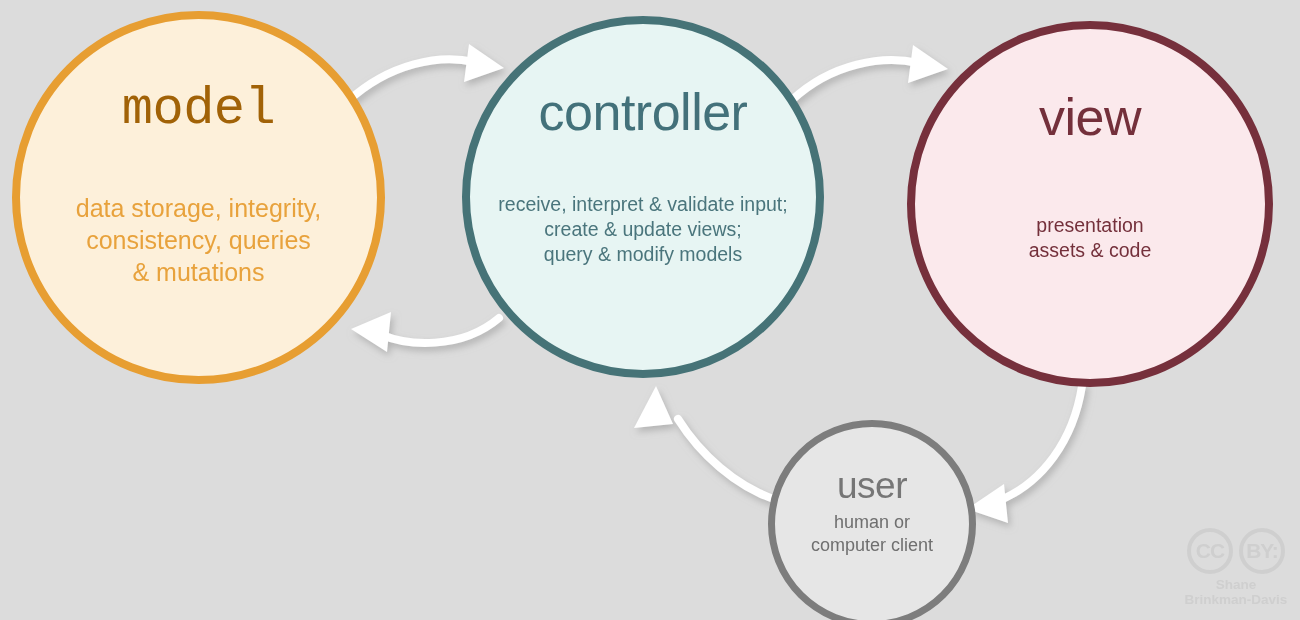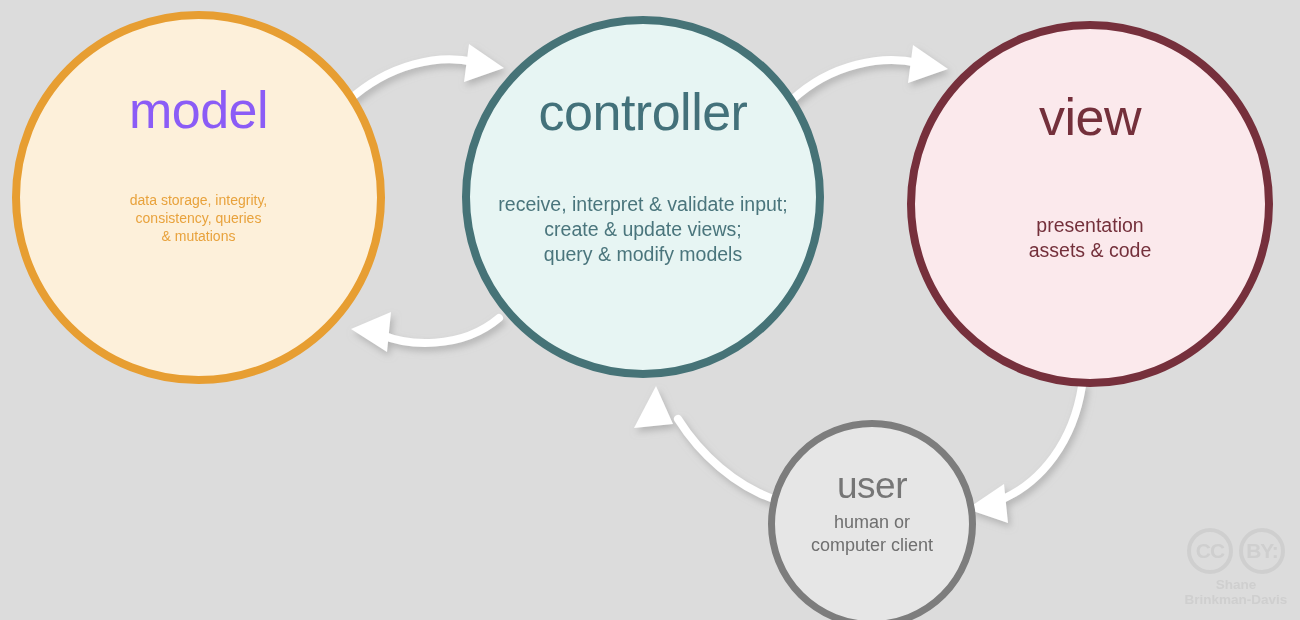--- a/index.html
+++ b/index.html
@@ -53,25 +53,26 @@
     left: 12px;
     top: 11px;
     width: 373px;
     height: 373px;
     background: #fdf0da;
     border: 8px solid #e79e32;
   }
   #node-model .node-title {
     margin-top: 65px;
     font-size: 52px;
-    color: #8b5cf6;
+    color: #a16207;
+    font-family: Liberation Mono, monospace;
   }
   #node-model .node-desc {
     margin-top: 56px;
-    font-size: 14px;
+    font-size: 25px;
     color: #e8a23c;
   }
 
   
   #node-controller {
     left: 462px;
     top: 16px;
     width: 362px;
     height: 362px;
     background: #e7f5f3;

